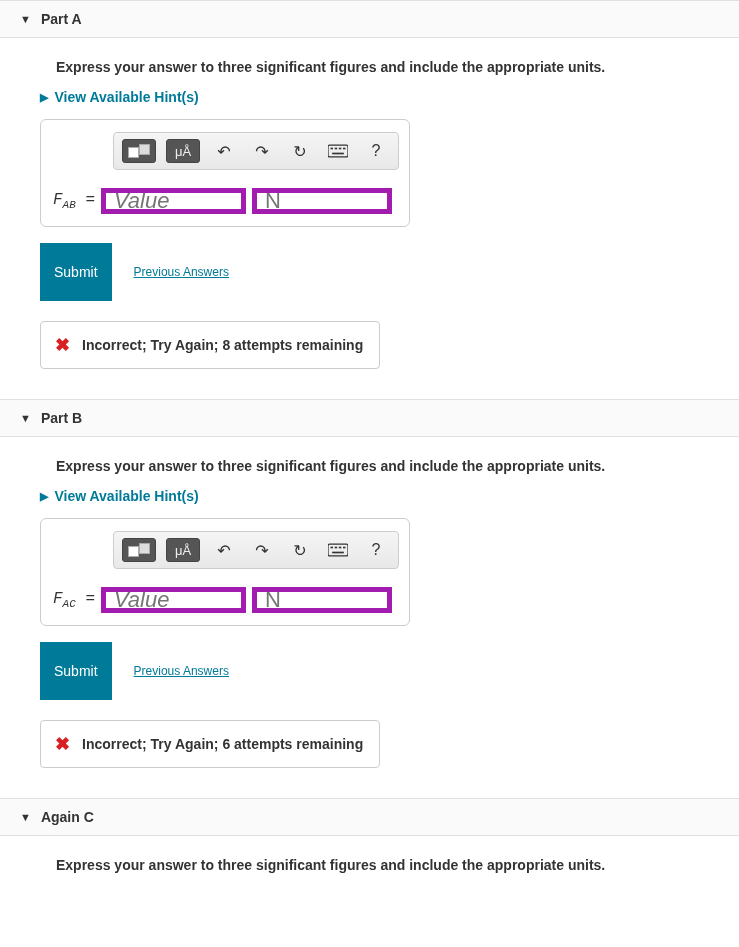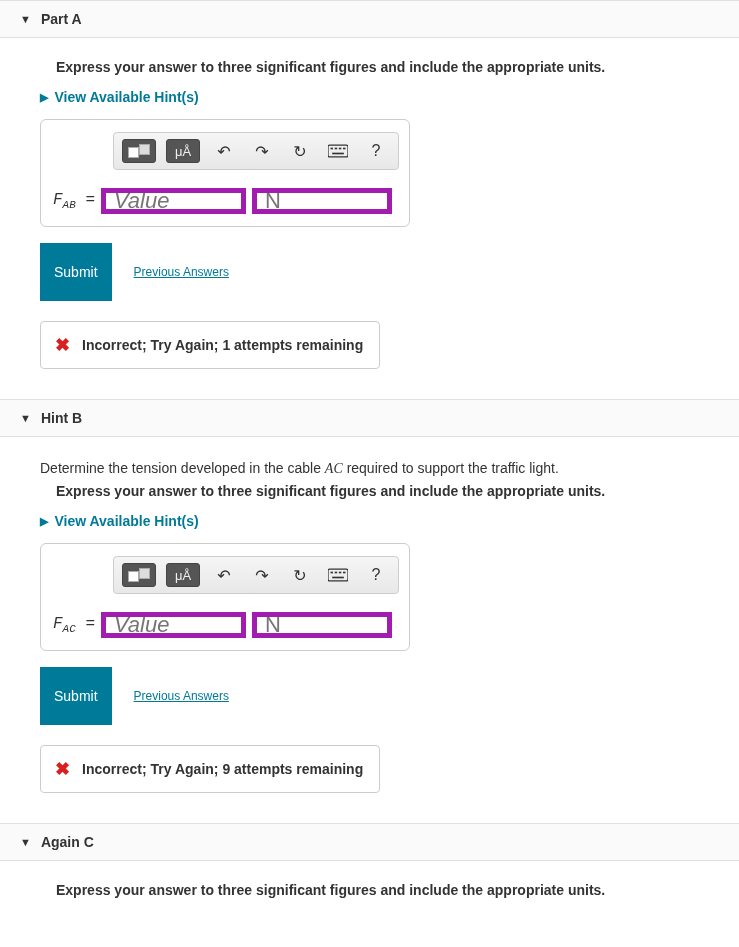--- a/index.html
+++ b/index.html
@@ -221,32 +221,29 @@
     </div>
   </div>
 
   <div class="submit-row">
     <button class="submit-btn">Submit</button>
     <span class="prev-link">Previous Answers</span>
   </div>
 
   <div class="feedback">
     <span class="x">✖</span>
-    <span class="msg">Incorrect; Try Again; 1 attempts remaining</span>
+    <span class="msg">Incorrect; Try Again; 8 attempts remaining</span>
   </div>
 </div>
 
 <div class="part-header">
   <span class="caret">▼</span>
-  <span class="title">Hint B</span>
+  <span class="title">Part B</span>
 </div>
 <div class="part-body">
-  <p class="prompt">
-    <span>Determine the tension developed in the cable </span><em class="var">AC</em><span> required to support the traffic light.</span>
-  </p>
   <p class="instr">Express your answer to three significant figures and include the appropriate units.</p>
   <div class="hints-link">
     <span class="tri">▶</span>
     <span>View Available Hint(s)</span>
   </div>
 
   <div class="answer-box">
     <div class="toolbar">
       <span class="tb-btn dark fraction"></span>
       <span class="tb-btn dark mu-a">
@@ -274,21 +271,21 @@
     </div>
   </div>
 
   <div class="submit-row">
     <button class="submit-btn">Submit</button>
     <span class="prev-link">Previous Answers</span>
   </div>
 
   <div class="feedback">
     <span class="x">✖</span>
-    <span class="msg">Incorrect; Try Again; 9 attempts remaining</span>
+    <span class="msg">Incorrect; Try Again; 6 attempts remaining</span>
   </div>
 </div>
 
 <div class="part-header">
   <span class="caret">▼</span>
   <span class="title">Again C</span>
 </div>
 <div class="part-body" style="padding-bottom:10px;">
   <p class="instr">Express your answer to three significant figures and include the appropriate units.</p>
 

